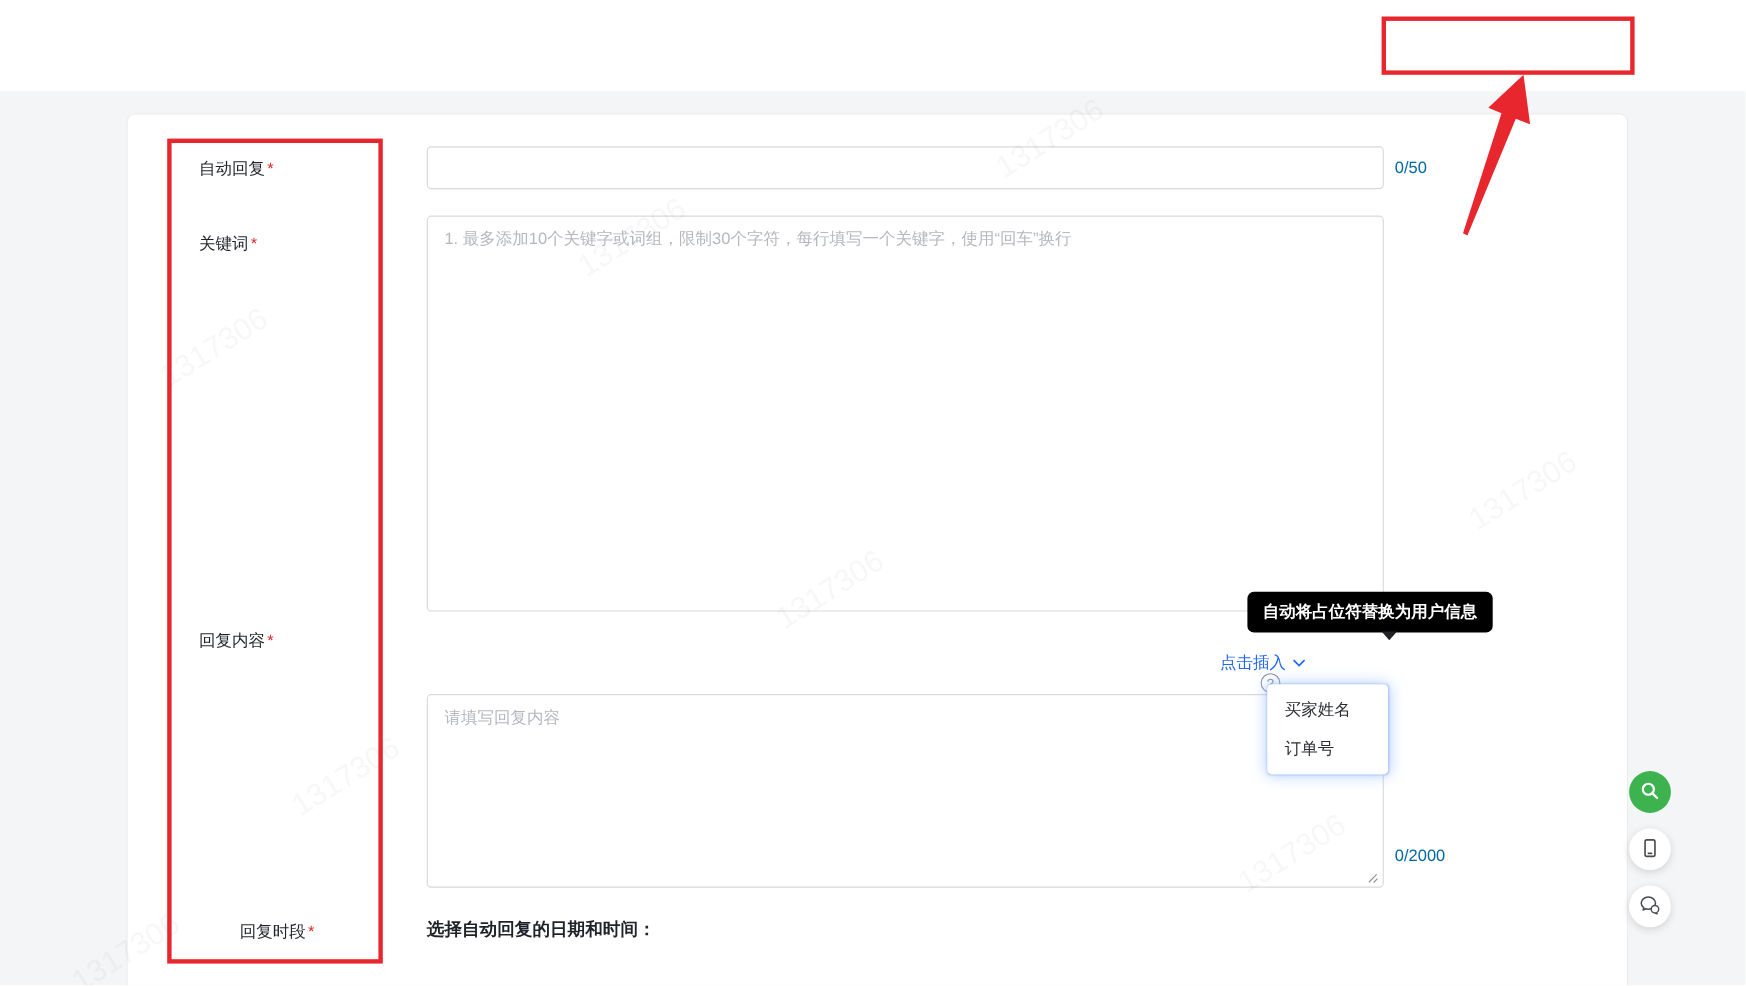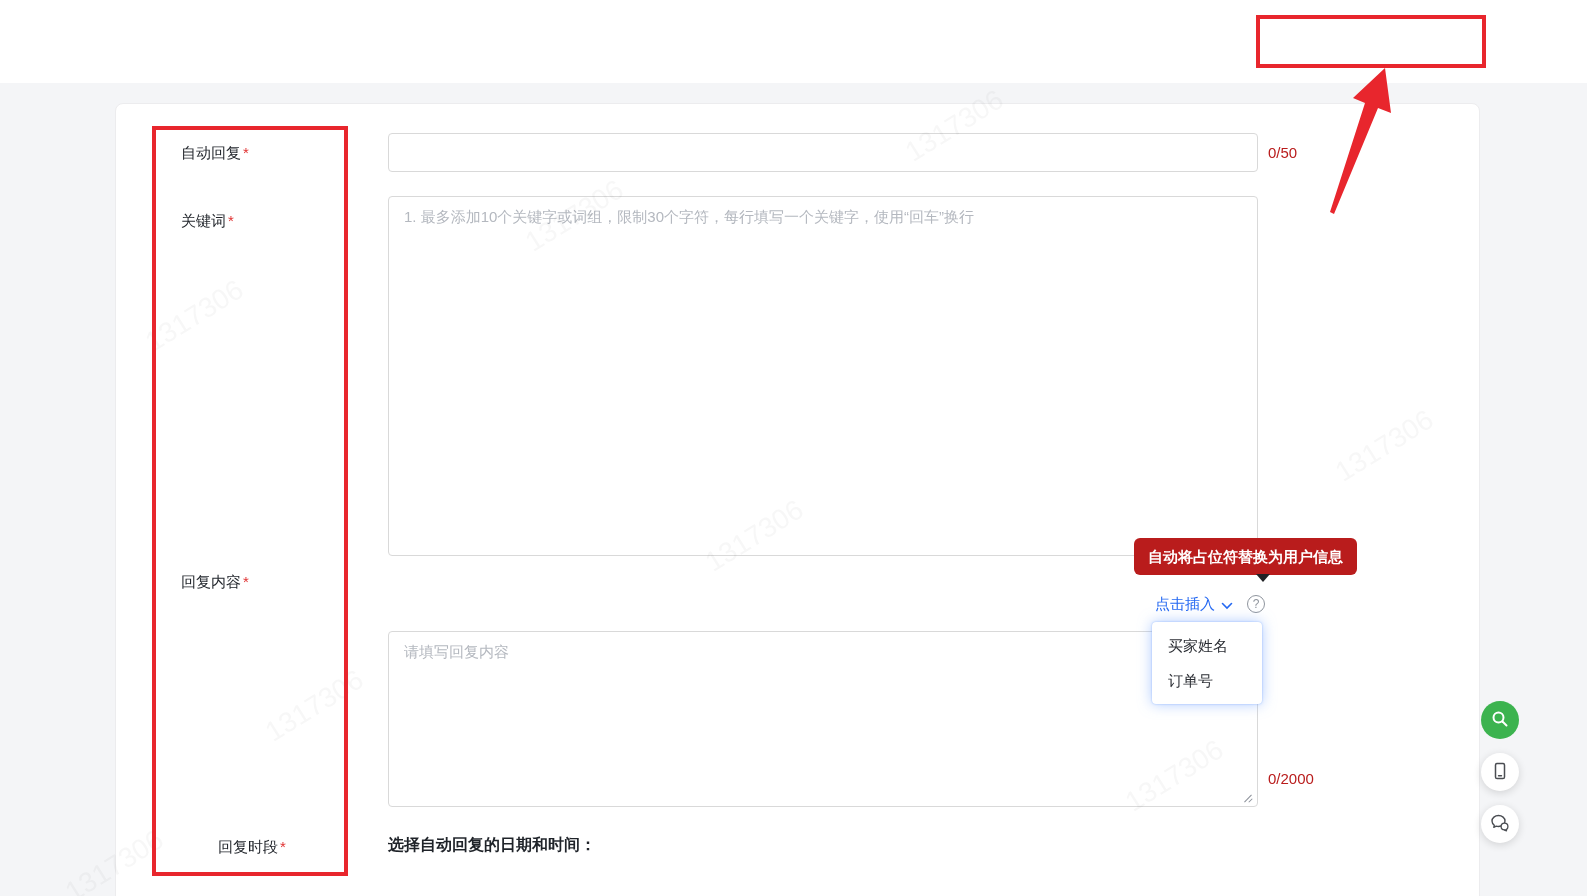--- a/index.html
+++ b/index.html
@@ -24,38 +24,38 @@
   
   .page-bg { position: absolute; left: 0; top: 83px; width: 1587px; height: 813px; background: #f4f5f7; z-index: 1; }
   .card { position: absolute; left: 115px; top: 103px; width: 1365px; height: 810px; background: #fff; border: 1px solid #ececee; border-radius: 8px; z-index: 2; }
 
   
   .form-layer { position: absolute; left: 0; top: 0; width: 1587px; height: 896px; z-index: 6; pointer-events: none; }
   .form-layer > * { pointer-events: auto; }
   .field-label { position: absolute; left: 181px; font-size: 15px; color: #1f2329; }
   .req { color: #e03131; margin-left: 2px; }
   .text-input { position: absolute; left: 388px; top: 133px; width: 870px; height: 39px; border: 1px solid #d9d9d9; border-radius: 4px; padding: 0 14px; font-size: 15px; font-family: inherit; color: #333; outline: none; background: transparent; }
-  .counter { position: absolute; font-size: 15px; color: #b91c1c; }
+  .counter { position: absolute; font-size: 15px; color: #0369a1; }
   .ta { position: absolute; left: 388px; border: 1px solid #d9d9d9; border-radius: 4px; padding: 11px 15px; font-size: 15px; font-family: inherit; color: #333; outline: none; resize: none; background: transparent; }
   .ta::placeholder, .text-input::placeholder { color: #b4b8bf; }
   .ta-keywords { top: 196px; width: 870px; height: 360px; }
   .ta-reply { top: 631px; width: 870px; height: 176px; }
   .resize-handle { position: absolute; left: 1243px; top: 792px; width: 11px; height: 11px; cursor: nwse-resize; }
   .resize-handle i, .resize-handle b { position: absolute; display: block; background: #8a8f99; height: 1px; transform: rotate(-45deg); }
   .resize-handle i { width: 10px; left: 0; top: 6px; }
   .resize-handle b { width: 5px; left: 5px; top: 8px; }
   .reply-desc { position: absolute; left: 388px; top: 835px; font-size: 16px; color: #1f2329; font-weight: 600; }
 
   
-  .insert-row { position: absolute; left: 1155px; top: 593px; height: 22px; display: flex; align-items: center; }
+  .insert-row { position: absolute; left: 1109px; top: 593px; height: 22px; display: flex; align-items: center; flex-direction: column; }
   .insert-link { display: flex; align-items: center; gap: 6px; color: #2468f2; font-size: 15px; cursor: pointer; }
   .help-icon { margin-left: 14px; width: 18px; height: 18px; border: 1px solid #8f959e; border-radius: 50%; color: #8f959e; font-size: 12px; line-height: 16px; text-align: center; cursor: pointer; }
 
   
-  .tooltip { position: absolute; left: 1134px; top: 538px; height: 37px; line-height: 37px; padding: 0 14px; background: #b91c1c; color: #fff; font-size: 15px; font-weight: 600; border-radius: 6px; z-index: 8; }
+  .tooltip { position: absolute; left: 1134px; top: 538px; height: 37px; line-height: 37px; padding: 0 14px; background: #000000; color: #fff; font-size: 15px; font-weight: 600; border-radius: 6px; z-index: 8; }
   .tooltip-caret { position: absolute; left: 1256px; top: 574px; width: 0; height: 0; border-left: 7px solid transparent; border-right: 7px solid transparent; border-top: 8px solid #202226; z-index: 8; }
 
   
   .dropdown { position: absolute; left: 1152px; top: 622px; width: 110px; background: #fff; border-radius: 4px; padding: 6px 0; box-shadow: 0 0 2px rgba(110,160,255,.7), 0 0 14px rgba(110,160,255,.55); z-index: 8; }
   .dropdown-item { height: 35px; line-height: 35px; padding: 0 16px; font-size: 15px; color: #2a2d33; cursor: pointer; }
 
   
   .anno { z-index: 9; pointer-events: none; }
   .red-box-labels { position: absolute; left: 152px; top: 126px; width: 196px; height: 750px; border: 4px solid #e8262d; }
   .red-box-buttons { position: absolute; left: 1256px; top: 15px; width: 230px; height: 53px; border: 4px solid #e8262d; z-index: 9; pointer-events: none; }

